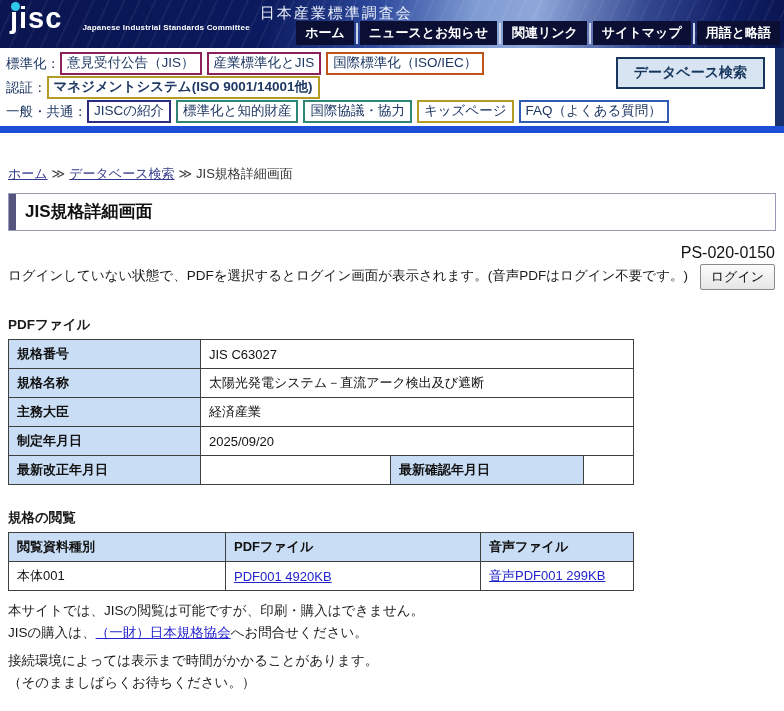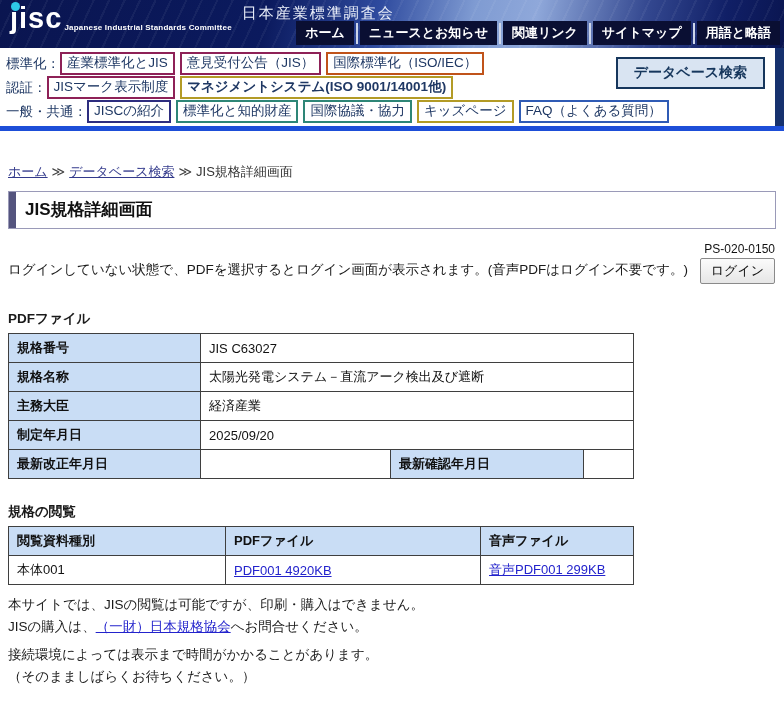--- a/index.html
+++ b/index.html
@@ -22,32 +22,32 @@
     content:""; position:absolute; inset:0;
     background:repeating-linear-gradient(115deg, rgba(255,255,255,0.05) 0 2px, transparent 2px 14px);
     pointer-events:none;
   }
   .logo-block { position:absolute; left:10px; top:3px; display:flex; align-items:flex-end; z-index:2; }
   .logo-jisc {
     position:relative; color:#fff; font-weight:bold; font-size:29px; line-height:28px;
     letter-spacing:1px; font-style:normal;
   }
   .logo-dot { position:absolute; left:1px; top:-1px; width:9px; height:9px; border-radius:50%; background:#2ec9e8; }
-  .logo-texts { margin-left:2px; }
+  .logo-texts { margin-left:20px; }
   .logo-en { color:#fff; font-weight:bold; font-size:8px; letter-spacing:0.2px; white-space:nowrap; }
   .logo-jp { color:#e9eef9; font-size:15px; letter-spacing:2px; margin-left:10px; margin-bottom:9px; white-space:nowrap; }
   .top-nav { position:absolute; right:4px; bottom:3px; display:flex; align-items:center; z-index:2; }
   .top-nav-item {
     background:#0a0f33; color:#fff; font-weight:bold; font-size:13px;
     padding:3px 9px; text-decoration:none; white-space:nowrap;
   }
   .top-nav-sep { width:2px; height:21px; background:#cdd6ea; margin:0 2px; }
 
   
-  .subnav { position:relative; background:#fff; padding:3px 0 2px 6px; border-bottom:5px solid #1d4ed8; }
+  .subnav { position:relative; background:#fff; padding:3px 0 2px 6px; border-bottom:7px solid #1d4ed8; }
   .subnav-right-strip { position:absolute; right:0; top:0; bottom:0; width:9px; background:#16316e; }
   .nav-row { display:flex; align-items:center; margin:1px 0; }
   .nav-row-label { color:#1f3864; font-size:13.5px; white-space:nowrap; }
   .nav-box {
     display:inline-block; border:2px solid #888; color:#1f3864; font-size:13.5px;
     padding:0 5px 1px; margin-right:5px; text-decoration:none; white-space:nowrap; background:#fff;
   }
   .db-search-btn {
     position:absolute; right:19px; top:9px;
     background:#d9e4f2; border:2px solid #16365c; color:#16365c;
@@ -62,21 +62,21 @@
 
   
   .title-box {
     position:relative; margin:2px 8px 0; border:1px solid #9a9ab8;
     padding:6px 10px 7px 16px;
   }
   .title-bar { position:absolute; left:0; top:0; bottom:0; width:7px; background:#54547e; }
   .page-title { font-size:17px; font-weight:bold; color:#111; margin:0; }
 
   
-  .page-code { text-align:right; margin:13px 9px 2px; font-size:12px; color:#111; }
+  .page-code { text-align:right; margin:13px 9px 2px; font-size:16px; color:#111; }
   .notice-row { display:flex; justify-content:space-between; align-items:flex-start; margin:2px 9px 0 8px; }
   .login-notice { font-size:13.5px; padding-top:3px; }
   .login-btn {
     background:linear-gradient(#fbfbfb,#e6e6e6); border:1px solid #8a8a8a; border-radius:2px;
     font-size:13px; padding:3px 10px; cursor:pointer; font-family:inherit; color:#111;text-align:right;
   }
 
   
   .section-heading { font-weight:bold; font-size:13.5px; margin:24px 8px 3px; }
   .section-heading.first { margin-top:26px; }
@@ -119,27 +119,26 @@
       <a class="top-nav-item">サイトマップ</a>
       <span class="top-nav-sep"></span>
       <a class="top-nav-item">用語と略語</a>
     </nav>
 </div>
 
 <div class="subnav">
   <div>
       <div class="nav-row">
         <span class="nav-row-label">標準化：</span>
+        <a class="nav-box" style="border-color: rgb(142, 33, 87);">意見受付公告（JIS）</a>
         <a class="nav-box" style="border-color: rgb(142, 33, 87);">産業標準化とJIS</a>
-        <a class="nav-box" style="border-color: rgb(142, 33, 87);">意見受付公告（JIS）</a>
         <a class="nav-box" style="border-color: rgb(192, 83, 26);">国際標準化（ISO/IEC）</a>
       </div>
       <div class="nav-row">
         <span class="nav-row-label">認証：</span>
-        <a class="nav-box" style="border-color: rgb(142, 33, 87);">JISマーク表示制度</a>
         <a class="nav-box" style="border-color: rgb(179, 155, 38); font-weight: bold;">マネジメントシステム(ISO 9001/14001他)</a>
       </div>
       <div class="nav-row">
         <span class="nav-row-label">一般・共通：</span>
         <a class="nav-box" style="border-color: rgb(45, 45, 127);">JISCの紹介</a>
         <a class="nav-box" style="border-color: rgb(46, 134, 119);">標準化と知的財産</a>
         <a class="nav-box" style="border-color: rgb(46, 134, 119);">国際協議・協力</a>
         <a class="nav-box" style="border-color: rgb(179, 155, 38);">キッズページ</a>
         <a class="nav-box" style="border-color: rgb(47, 91, 181);">FAQ（よくある質問）</a>
       </div>

